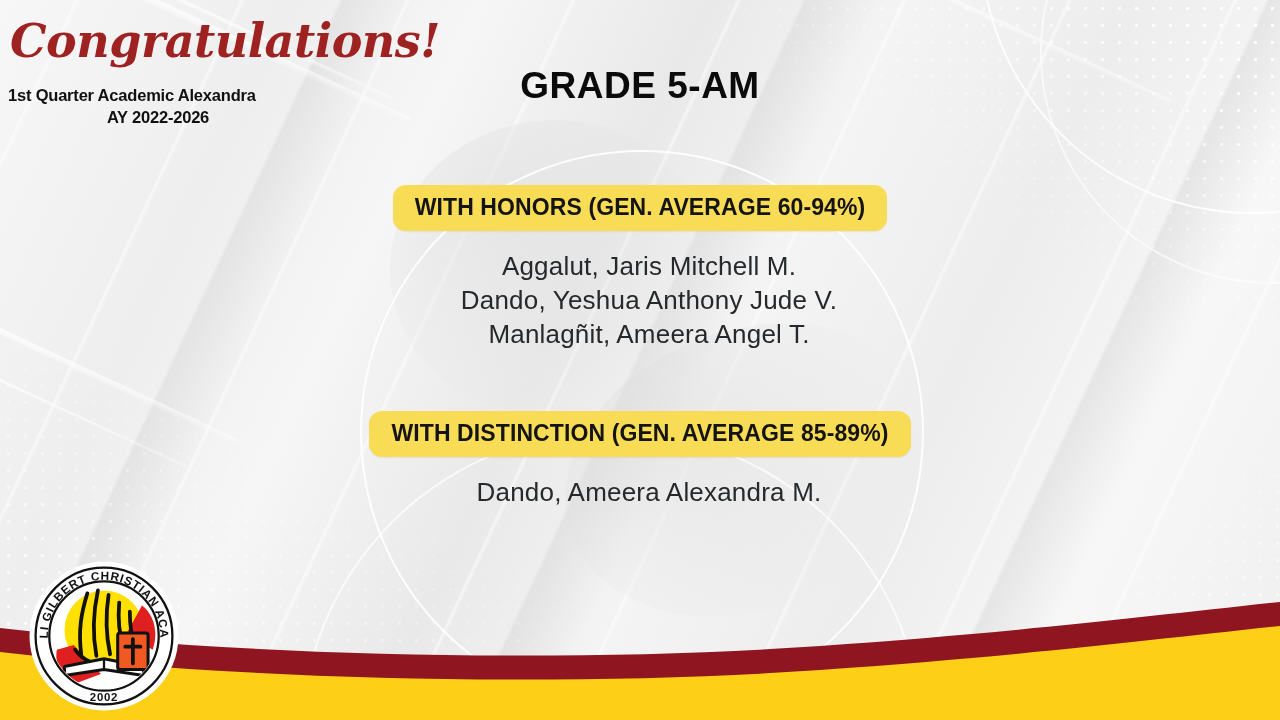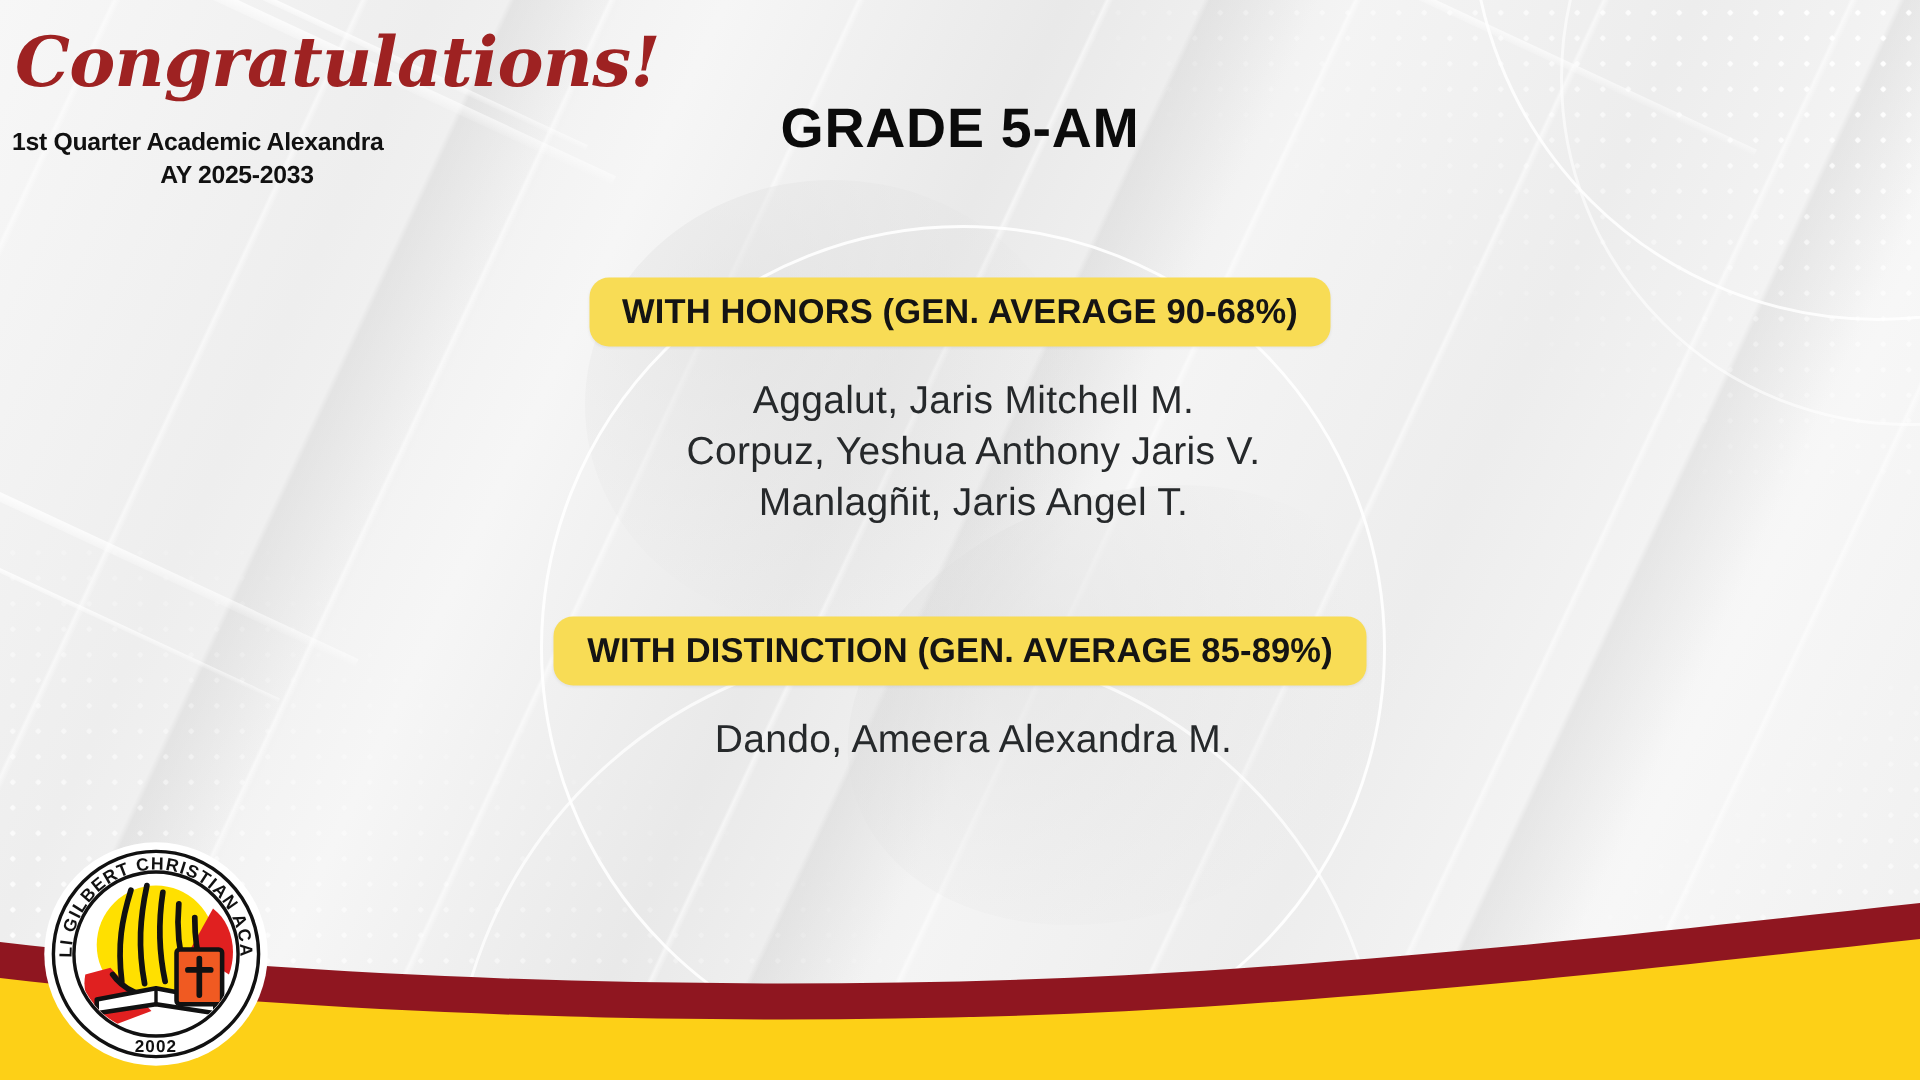--- a/index.html
+++ b/index.html
@@ -214,33 +214,33 @@
   <div class="bg-streak streak-e"></div>
 
   <div class="bg-dots dots-tr"></div>
   <div class="bg-dots dots-bl"></div>
   <div class="bg-dots dots-br"></div>
 
   <div class="congrats">Congratulations!</div>
 
   <div class="subtitle-block">
     <div class="sub-line-1">1st Quarter Academic Alexandra</div>
-    <div class="sub-line-2">AY 2025-2033</div>
+    <div class="sub-line-2">AY 2022-2026</div>
   </div>
 
   <div class="grade-title">GRADE 5-AM</div>
 
   <div class="sections">
 
     <div class="section">
-      <div class="badge">WITH HONORS (GEN. AVERAGE 90-68%)</div>
+      <div class="badge">WITH HONORS (GEN. AVERAGE 60-94%)</div>
       <div class="names">
         <div class="name-line">Aggalut, Jaris Mitchell M.</div>
-        <div class="name-line">Corpuz, Yeshua Anthony Jaris V.</div>
-        <div class="name-line">Manlagñit, Jaris Angel T.</div>
+        <div class="name-line">Dando, Yeshua Anthony Jude V.</div>
+        <div class="name-line">Manlagñit, Ameera Angel T.</div>
       </div>
     </div>
 
     <div class="section">
       <div class="badge">WITH DISTINCTION (GEN. AVERAGE 85-89%)</div>
       <div class="names">
         <div class="name-line">Dando, Ameera Alexandra M.</div>
       </div>
     </div>
 

